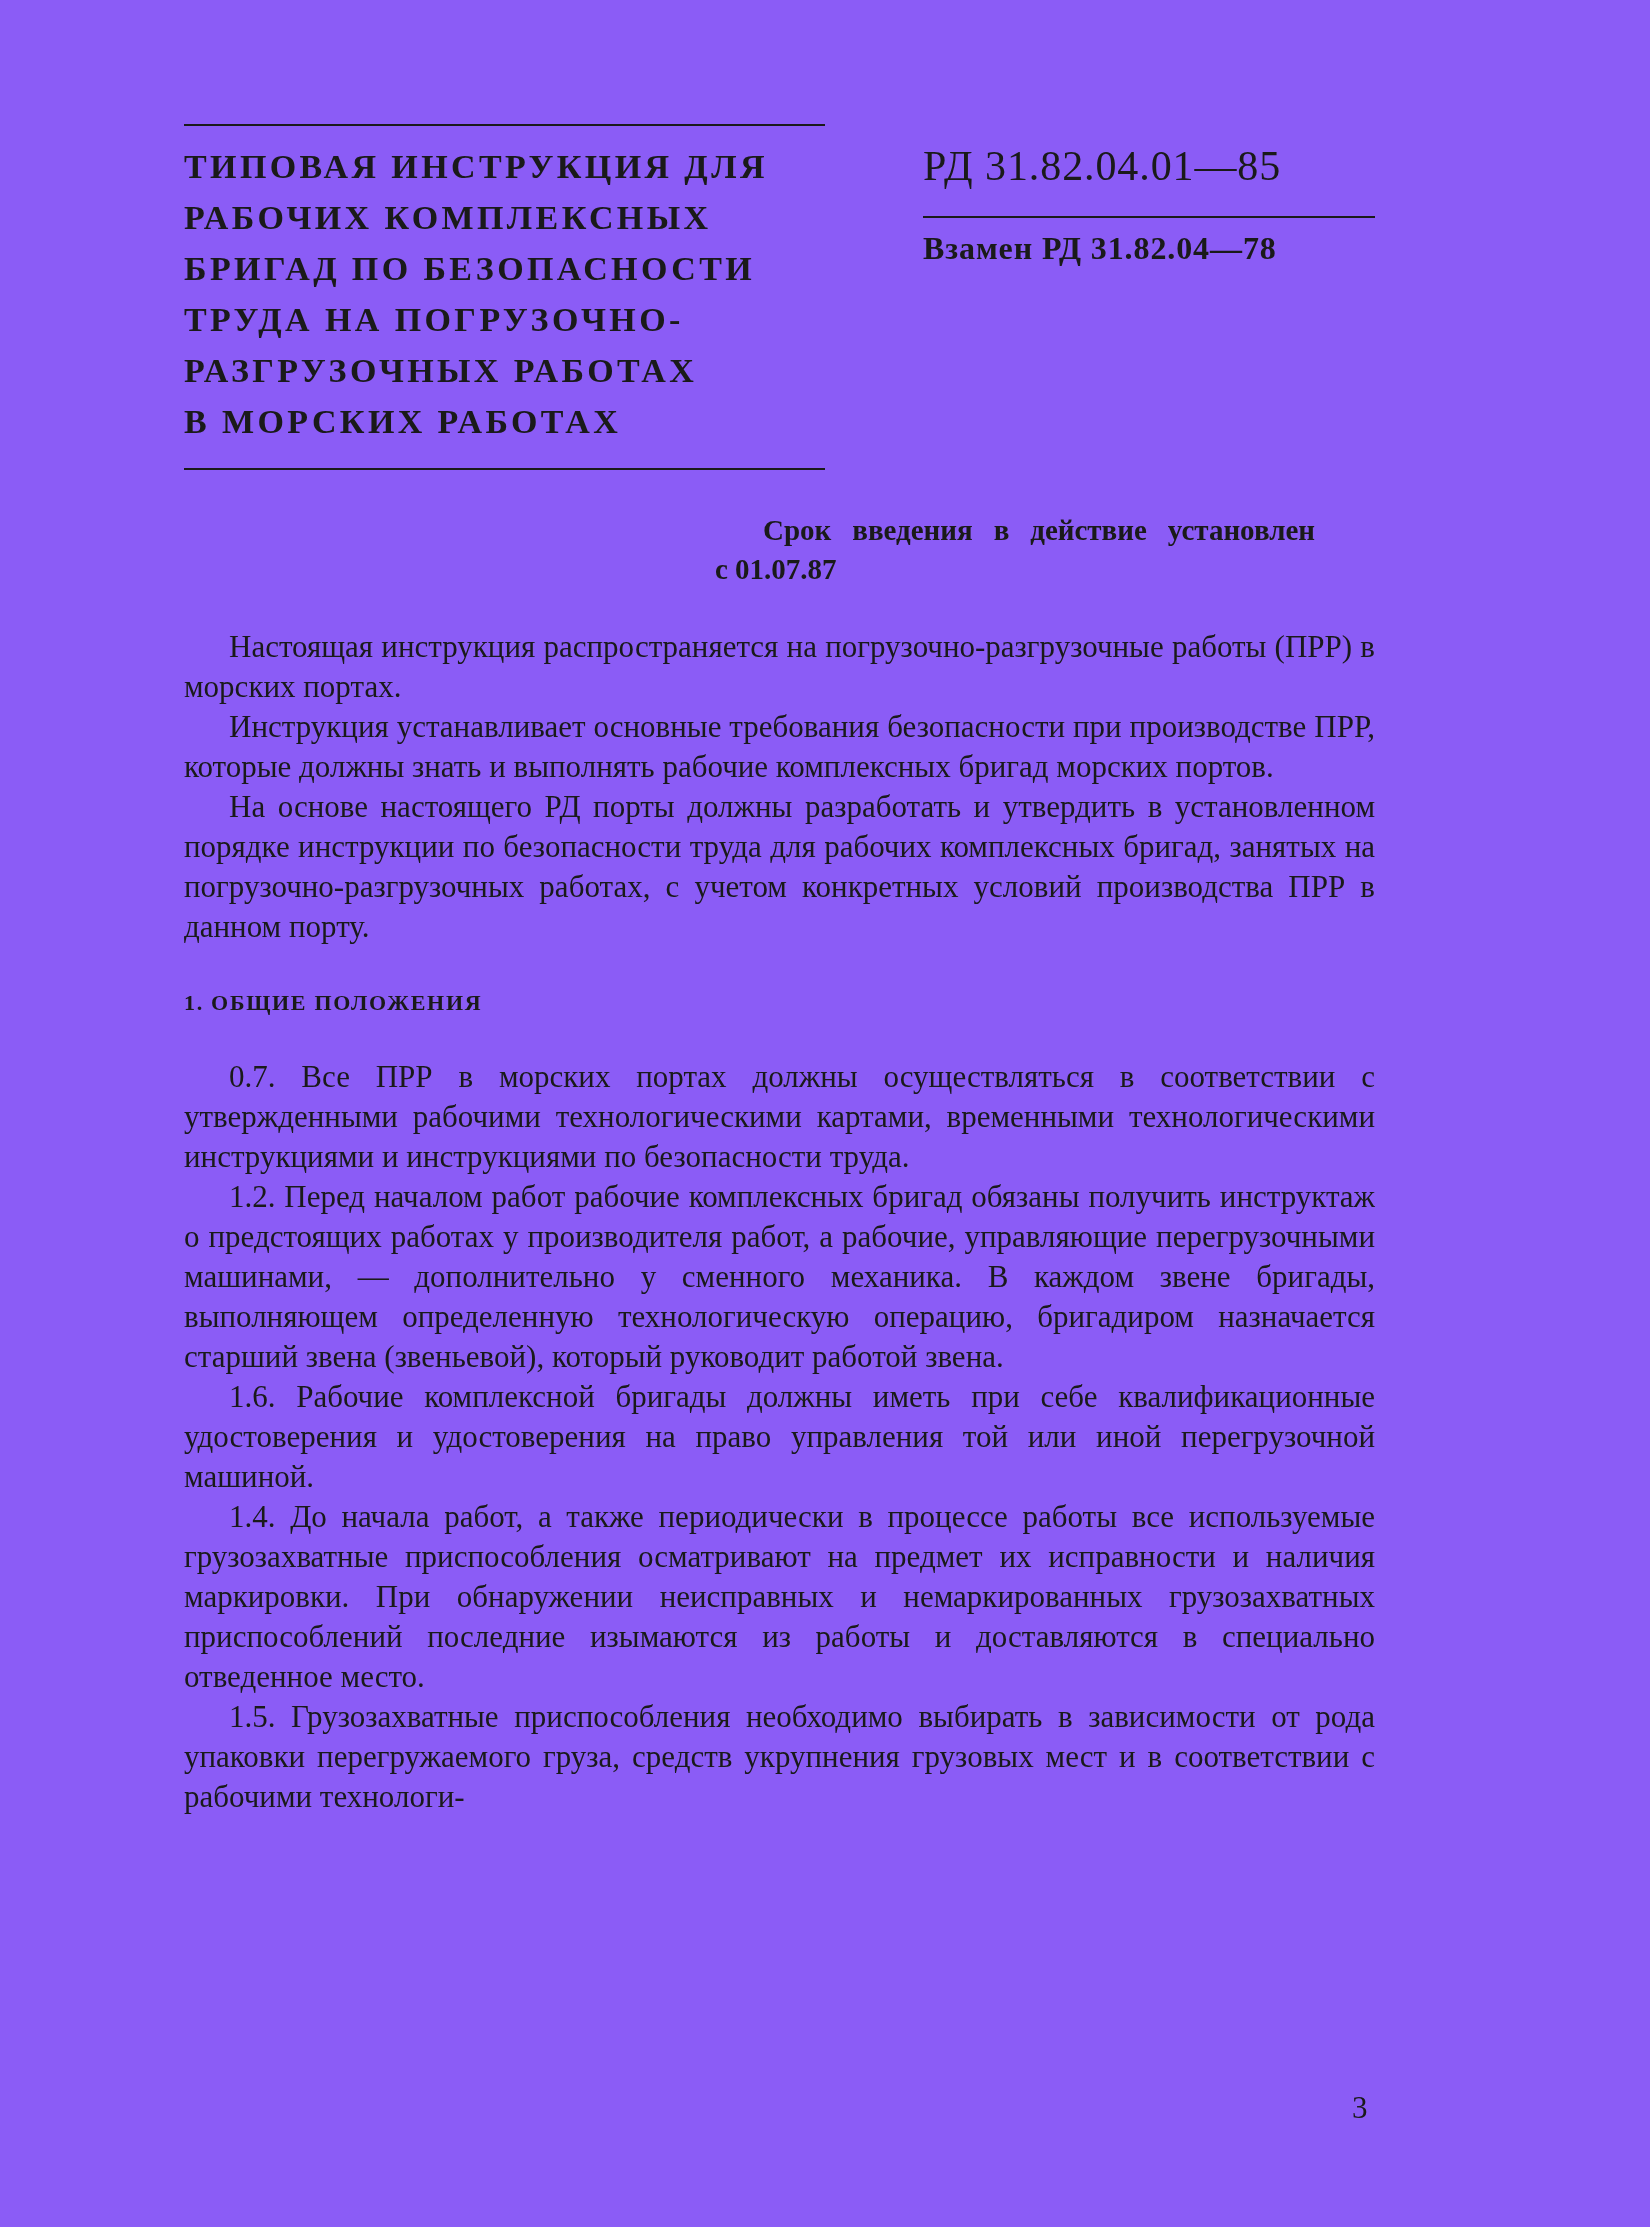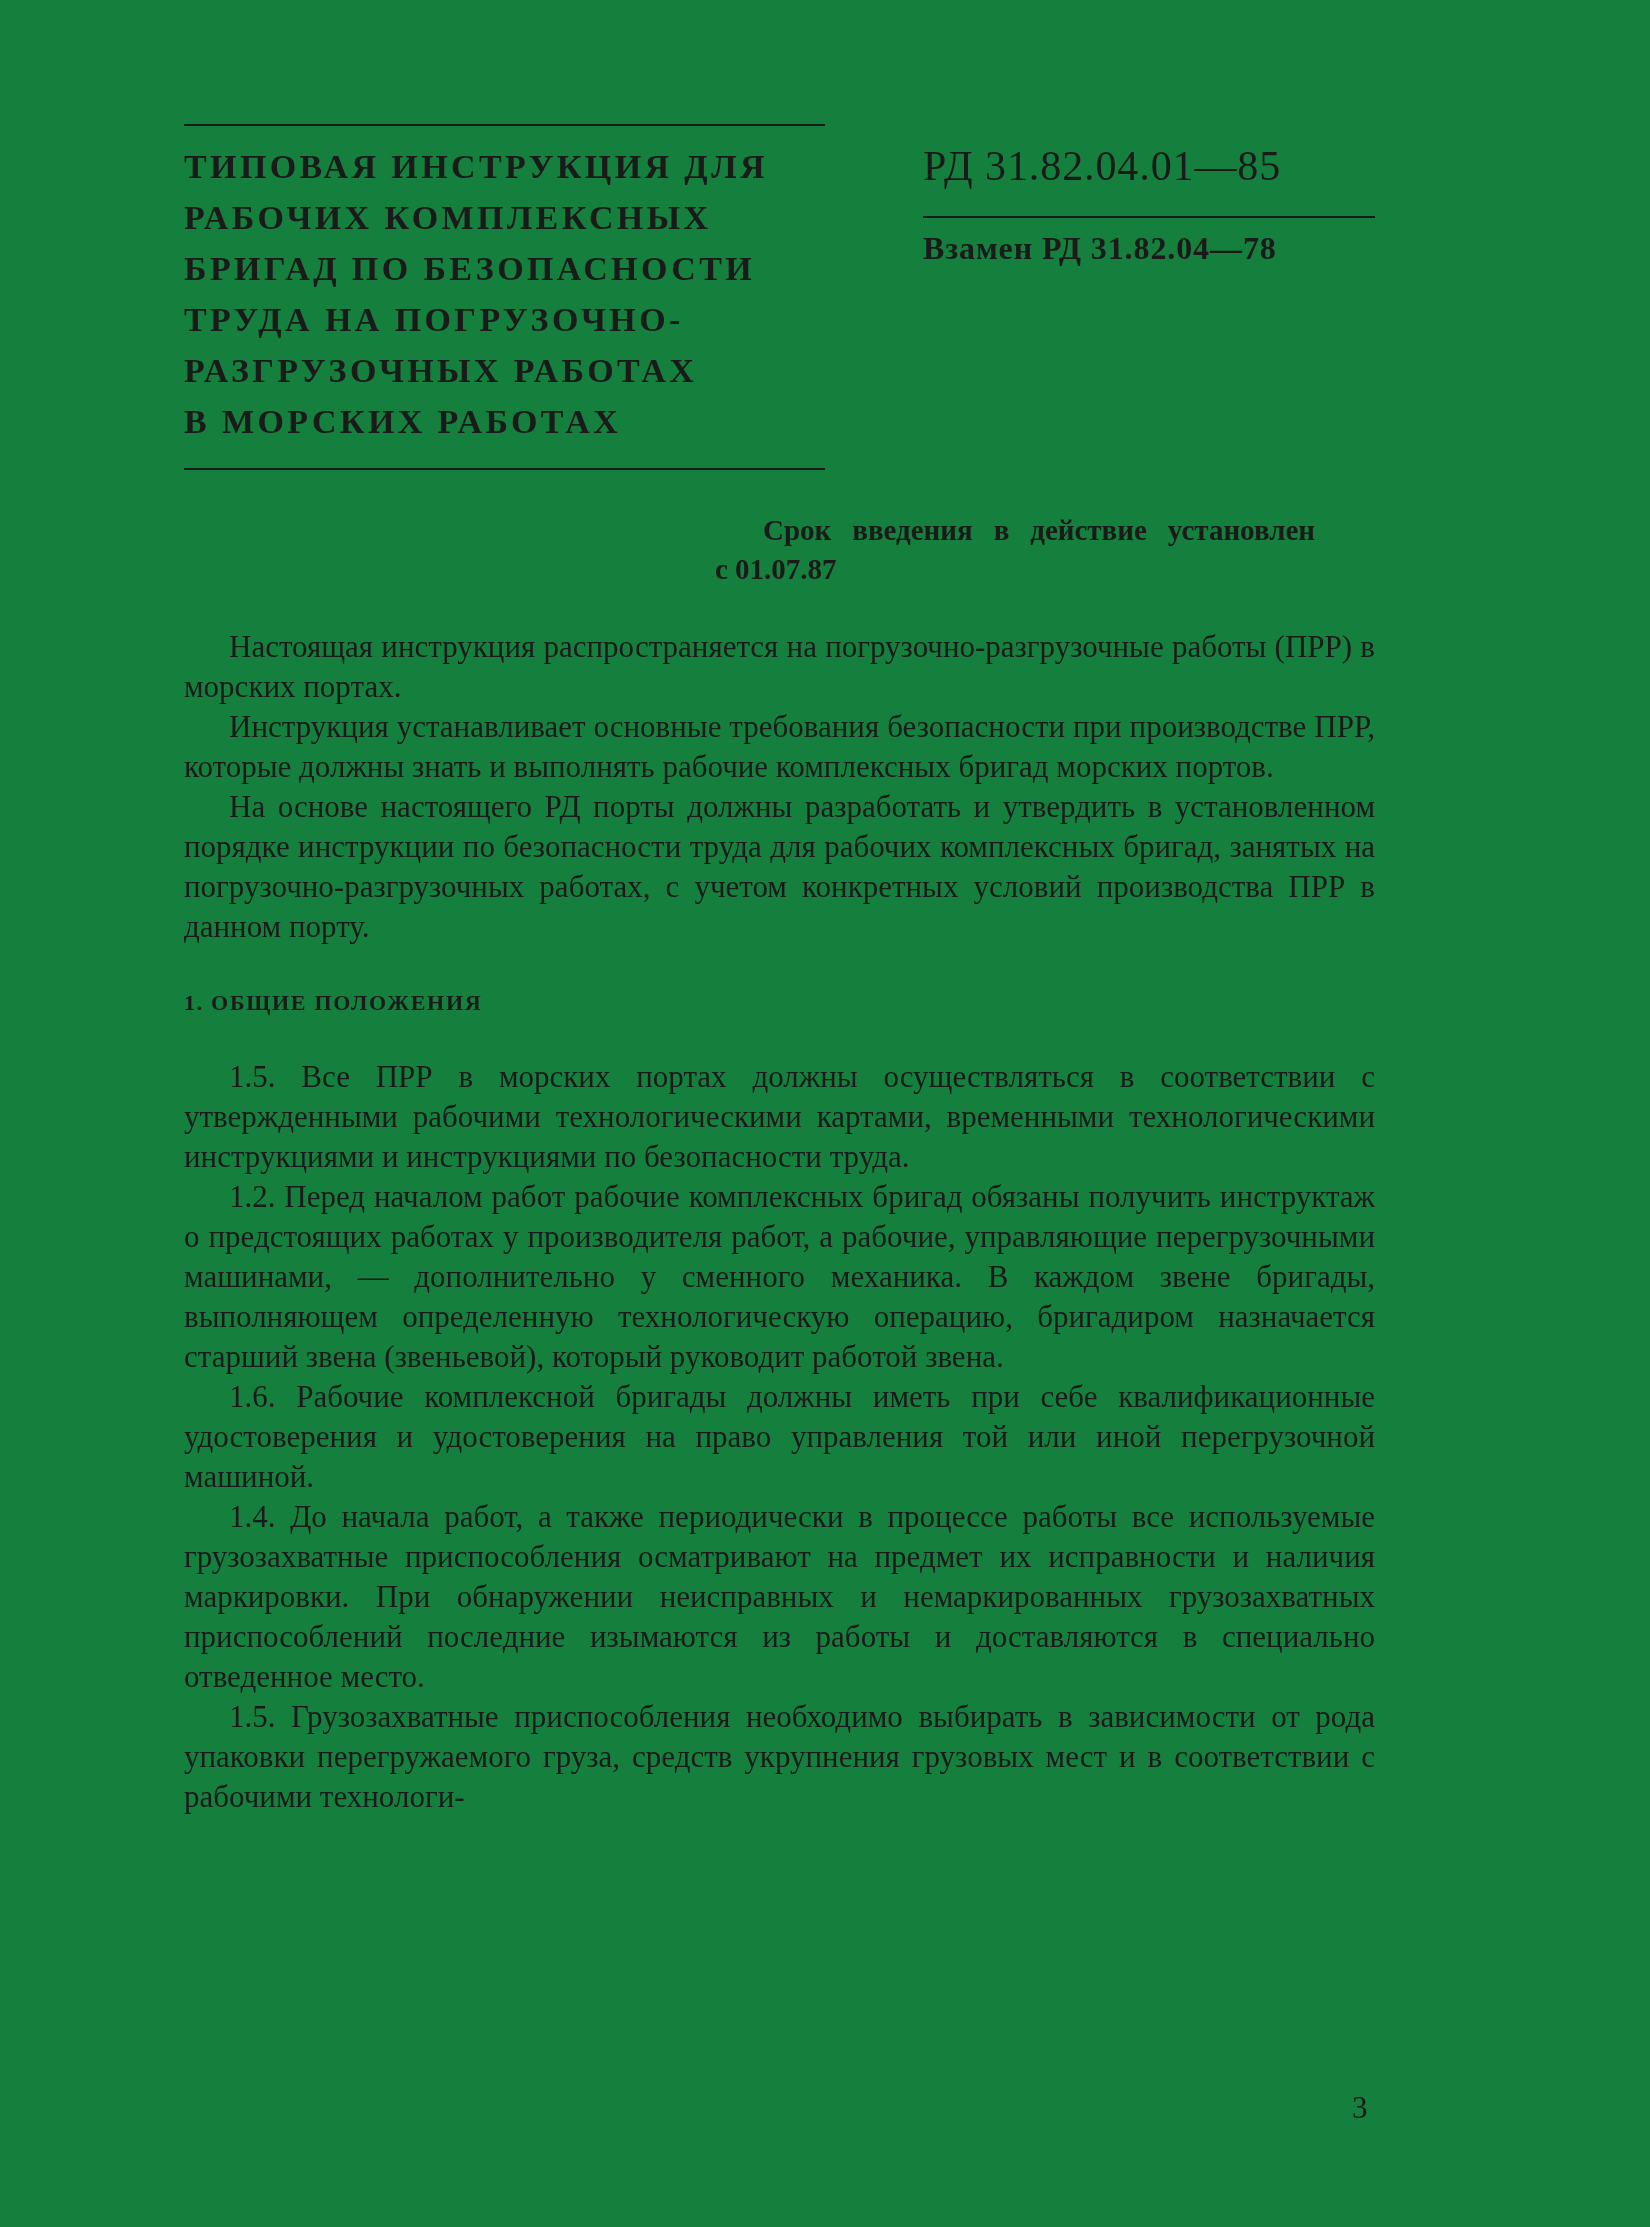--- a/index.html
+++ b/index.html
@@ -4,21 +4,21 @@
 <style>
   html, body {
     margin: 0;
     padding: 0;
     background: #fcfcfa;
   }
   .page {
     position: relative;
     width: 1650px;
     height: 2227px;
-    background: #15803d;
+    background: #8b5cf6;
     color: #1a1a1a;
     font-family: "Liberation Serif", "DejaVu Serif", serif;
     overflow: hidden;
   }
   .content {
     position: absolute;
     left: 184px;
     top: 124px;
     width: 1191px;
   }
@@ -119,21 +119,21 @@
       <div class="effective-line2">с 01.07.87</div>
     </div>
 
     <div class="body-text">
       <p class="body-par">Настоящая инструкция распространяется на погрузочно-разгрузочные работы (ПРР) в морских портах.</p>
       <p class="body-par">Инструкция устанавливает основные требования безопасности при производстве ПРР, которые должны знать и выполнять рабочие комплексных бригад морских портов.</p>
       <p class="body-par">На основе настоящего РД порты должны разработать и утвердить в установленном порядке инструкции по безопасности труда для рабочих комплексных бригад, занятых на погрузочно-разгрузочных работах, с учетом конкретных условий производства ПРР в данном порту.</p>
 
       <h2 class="section-heading">1. ОБЩИЕ ПОЛОЖЕНИЯ</h2>
 
-      <p class="body-par">1.5. Все ПРР в морских портах должны осуществляться в соответствии с утвержденными рабочими технологическими картами, временными технологическими инструкциями и инструкциями по безопасности труда.</p>
+      <p class="body-par">0.7. Все ПРР в морских портах должны осуществляться в соответствии с утвержденными рабочими технологическими картами, временными технологическими инструкциями и инструкциями по безопасности труда.</p>
       <p class="body-par">1.2. Перед началом работ рабочие комплексных бригад обязаны получить инструктаж о предстоящих работах у производителя работ, а рабочие, управляющие перегрузочными машинами, — дополнительно у сменного механика. В каждом звене бригады, выполняющем определенную технологическую операцию, бригадиром назначается старший звена (звеньевой), который руководит работой звена.</p>
       <p class="body-par">1.6. Рабочие комплексной бригады должны иметь при себе квалификационные удостоверения и удостоверения на право управления той или иной перегрузочной машиной.</p>
       <p class="body-par">1.4. До начала работ, а также периодически в процессе работы все используемые грузозахватные приспособления осматривают на предмет их исправности и наличия маркировки. При обнаружении неисправных и немаркированных грузозахватных приспособлений последние изымаются из работы и доставляются в специально отведенное место.</p>
       <p class="body-par">1.5. Грузозахватные приспособления необходимо выбирать в зависимости от рода упаковки перегружаемого груза, средств укрупнения грузовых мест и в соответствии с рабочими технологи-</p>
     </div>
 
   </div>
 
   <div class="page-number">3</div>
 </div>

